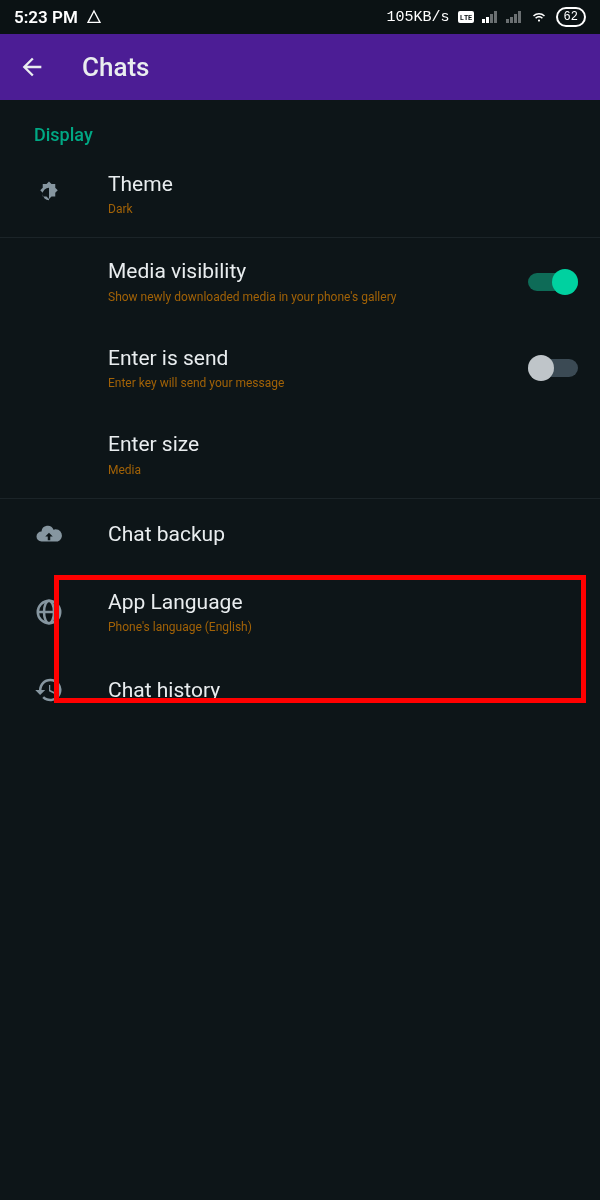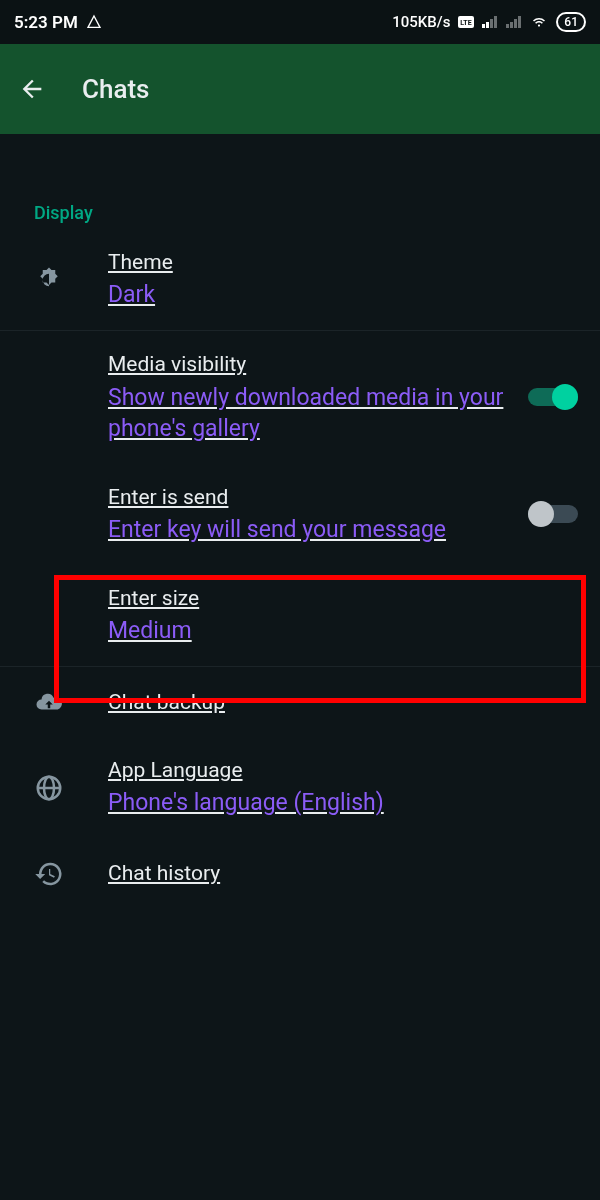--- a/index.html
+++ b/index.html
@@ -1,47 +1,47 @@
 <!DOCTYPE html>
 <html><head>
 <meta charset="utf-8">
 <style>
   * { margin: 0; padding: 0; box-sizing: border-box; }
   html, body { width: 600px; height: 1200px; background: #0d1518; font-family: -apple-system, Roboto, "Helvetica Neue", Arial, sans-serif; color: #e9edef; overflow: hidden; }
   .status-bar {
-    height: 44px;
+    height: 34px;
     background: #0b1214;
     display: flex; align-items: center; justify-content: space-between;
     padding: 0 14px;
     font-size: 17px; font-weight: 600; color: #fff;
   }
   .sb-left, .sb-right { display: flex; align-items: center; gap: 8px; }
-  .sb-right { font-size: 15px; font-weight: 500; }
+  .sb-right { font-size: 15px; font-weight: 500; font-family: Liberation Mono, monospace; }
   .battery-pill { border: 2px solid #fff; border-radius: 10px; padding: 0 6px; font-size: 12px; line-height: 16px; }
   .header {
-    height: 90px; background: #14532d; display: flex; align-items: center;
+    height: 66px; background: #4c1d95; display: flex; align-items: center;
     padding: 0 18px; gap: 36px;
   }
   .header .title { font-size: 26px; font-weight: 500; color: #e9edef; }
   .content { }
   .section-header {
     padding: 24px 34px 6px;
-    color: #00a884; font-size: 18px; font-weight: 500; margin-top: 44px;
+    color: #00a884; font-size: 18px; font-weight: 500;
   }
   .row {
     display: flex; align-items: center;
     padding: 20px 22px 20px 34px;
   }
   .row .icon-slot {
     width: 74px; flex: 0 0 74px; display: flex; align-items: center; justify-content: flex-start;
     color: #8696a0;
   }
-  .row .text-slot { flex: 1; min-width: 0; text-decoration: underline; }
+  .row .text-slot { flex: 1; min-width: 0; }
   .row .title { font-size: 21px; color: #e9edef; line-height: 1.25; }
-  .row .subtitle { font-size: 23px; color: #8b5cf6; line-height: 1.35; margin-top: 4px; }
+  .row .subtitle { font-size: 12px; color: #a16207; line-height: 1.35; margin-top: 4px; }
   .row .trail-slot { flex: 0 0 auto; margin-left: 12px; }
   .divider { height: 1px; background: rgba(134,150,160,0.12); margin-left: 0; }
   .toggle { width: 50px; height: 26px; position: relative; }
   .toggle-track { position: absolute; inset: 4px 0 4px 0; height: 18px; border-radius: 10px; }
   .toggle-thumb { position: absolute; top: 0; width: 26px; height: 26px; border-radius: 50%; }
   .toggle.off .toggle-track { background: #3b4a54; }
   .toggle.off .toggle-thumb { left: 0; background: #bfc5c9; }
   .toggle.on .toggle-track { background: #0e6b57; }
   .toggle.on .toggle-thumb { right: 0; background: #00d1a0; }
   .highlight-box {
@@ -85,21 +85,21 @@
           <rect x="4" y="6" width="3" height="6" fill="#6a6f71"></rect>
           <rect x="8" y="3" width="3" height="9" fill="#6a6f71"></rect>
           <rect x="12" y="0" width="3" height="12" fill="#6a6f71"></rect>
         </svg>
     </span>
     <span>
       <svg width="18" height="14" viewBox="0 0 24 24">
           <path fill="#fff" d="M12 20c1 0 1.8-.8 1.8-1.8S13 16.4 12 16.4s-1.8.8-1.8 1.8S11 20 12 20zm-4.9-5.1c2.7-2.7 7.1-2.7 9.8 0l1.8-1.8c-3.7-3.7-9.7-3.7-13.4 0zM3.5 11.3c4.7-4.7 12.3-4.7 17 0l1.8-1.8c-5.7-5.7-14.9-5.7-20.6 0z"></path>
         </svg>
     </span>
-    <span class="battery-pill">61</span>
+    <span class="battery-pill">62</span>
   </div>
 </div>
 
 <div class="header">
   <span>
     <svg width="28" height="28" viewBox="0 0 24 24">
         <path fill="#e9edef" d="M20 11H7.83l5.59-5.59L12 4l-8 8 8 8 1.41-1.41L7.83 13H20z"></path>
       </svg>
   </span>
   <span class="title">Chats</span>
@@ -152,21 +152,21 @@
         <div class="toggle-track"></div>
           <div class="toggle-thumb"></div>
       </div>
     </div>
   </div>
 
   <div class="row">
     <div class="icon-slot"></div>
     <div class="text-slot">
       <div class="title">Enter size</div>
-      <div class="subtitle">Medium</div>
+      <div class="subtitle">Media</div>
     </div>
   </div>
 
   <div class="divider"></div>
 
   <div class="row">
     <div class="icon-slot">
       <span>
         <svg width="30" height="30" viewBox="0 0 24 24">
             <path fill="#8696a0" d="M19 18H6a4 4 0 010-8 5 5 0 019.6-1.5A4.5 4.5 0 0119 18zm-7-7l-3 3h2v3h2v-3h2z"></path>

